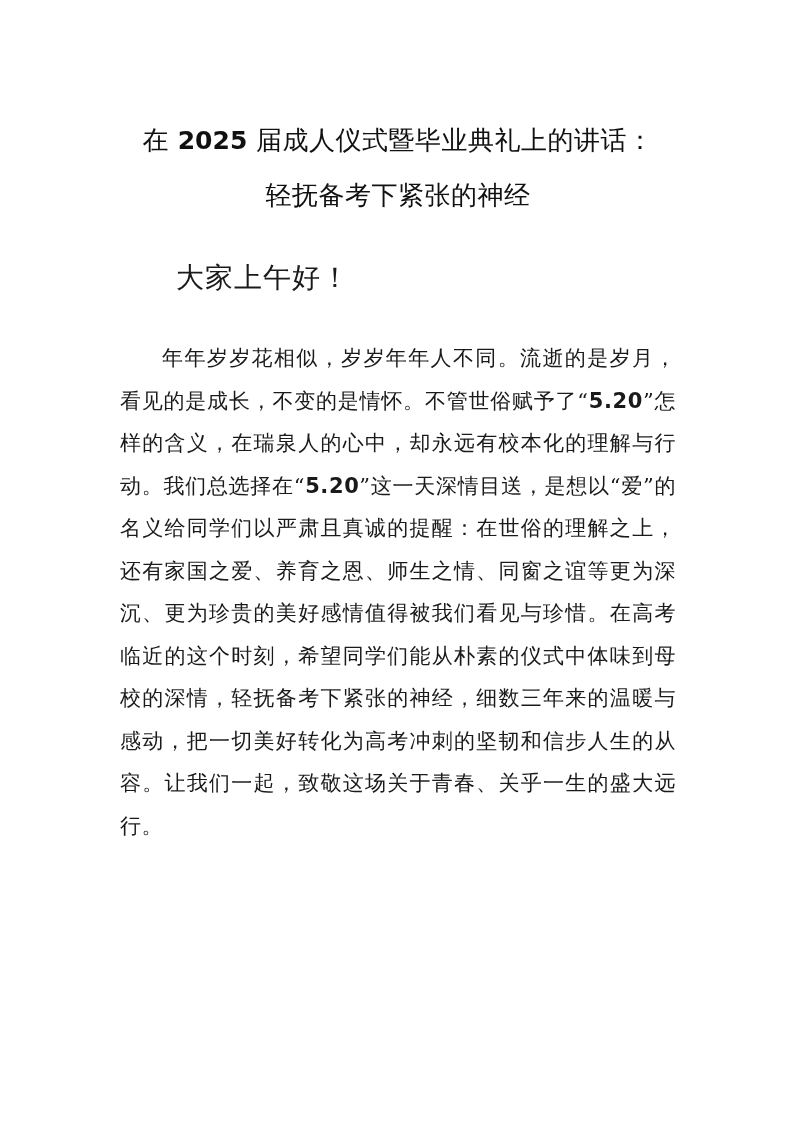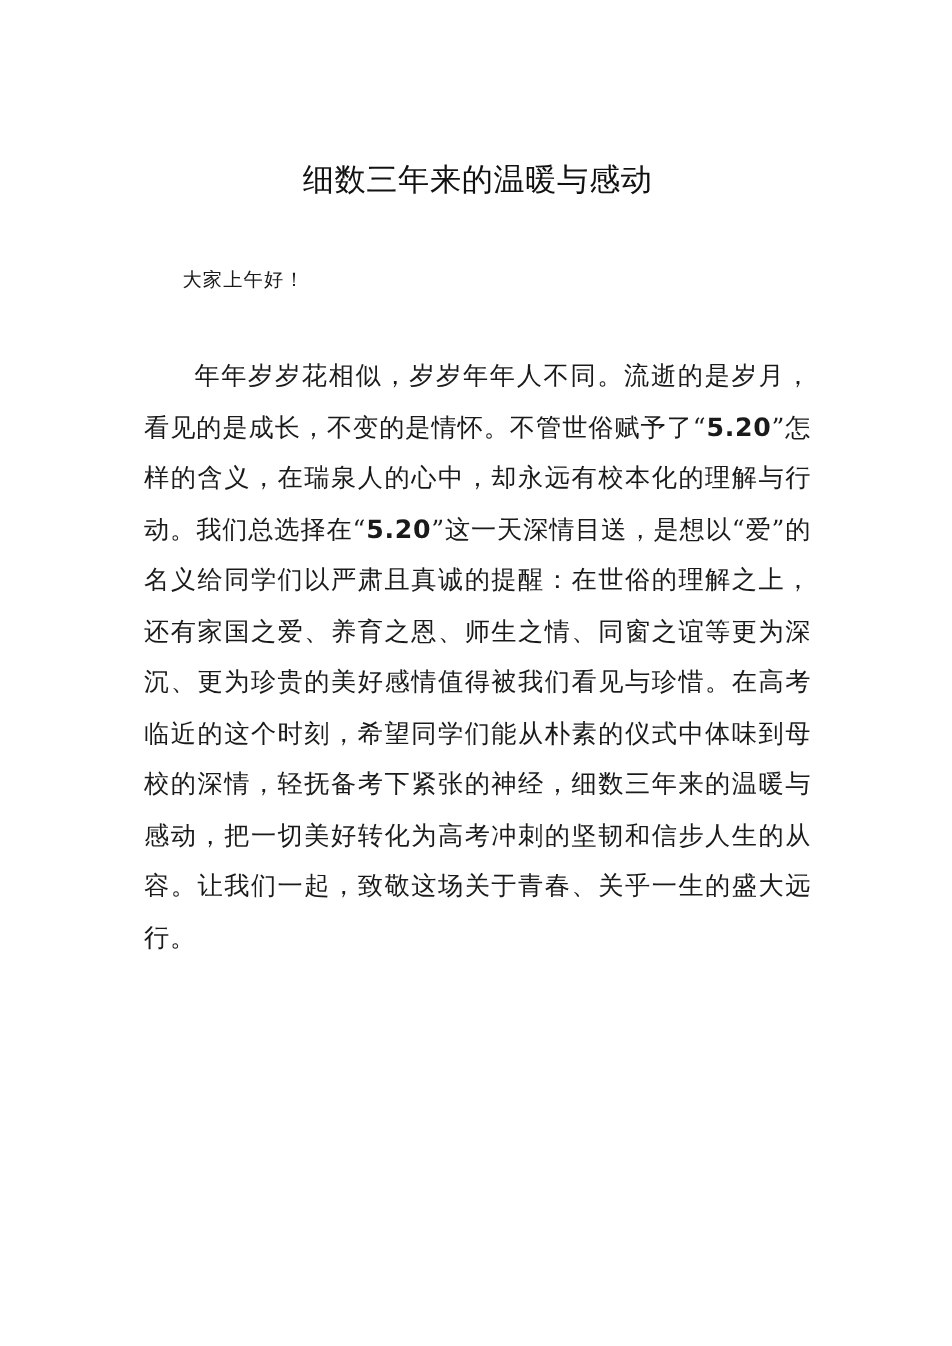--- a/index.html
+++ b/index.html
@@ -70,21 +70,21 @@
   .salutation {
     margin-top: 48px;
     font-size: 20px;
     line-height: 34px;
     letter-spacing: 1px;
   }
 
   
   .greeting {
     margin-top: 44px;
-    font-size: 16px;
+    font-size: 28px;
     line-height: 34px;
     letter-spacing: 1px;
     text-indent: 2em;
   }
 
   
   .body-paragraph {
     margin-top: 42px;
     font-size: 21px;
     line-height: 42.5px;
@@ -101,21 +101,22 @@
     font-size: 21px;
   }
 </style>
 </head>
 <body>
 
 <div class="page">
   <div class="content">
 
     <div class="title-block">
-      <div class="title-line title-line-2">细数三年来的温暖与感动</div>
+      <div class="title-line title-line-1"><span>在 </span><span class="bold-latin">2025</span><span> 届成人仪式暨毕业典礼上的讲话：</span></div>
+      <div class="title-line title-line-2">轻抚备考下紧张的神经</div>
     </div>
 
 
 
     <div class="greeting">大家上午好！</div>
 
     <div class="body-paragraph"><span>年年岁岁花相似，岁岁年年人不同。流逝的是岁月，看见的是成长，不变的是情怀。不管世俗赋予了“</span><span class="bold-latin">5.20</span><span>”怎样的含义，在瑞泉人的心中，却永远有校本化的理解与行动。我们总选择在“</span><span class="bold-latin">5.20</span><span>”这一天深情目送，是想以“爱”的名义给同学们以严肃且真诚的提醒：在世俗的理解之上，还有家国之爱、养育之恩、师生之情、同窗之谊等更为深沉、更为珍贵的美好感情值得被我们看见与珍惜。在高考临近的这个时刻，希望同学们能从朴素的仪式中体味到母校的深情，轻抚备考下紧张的神经，细数三年来的温暖与感动，把一切美好转化为高考冲刺的坚韧和信步人生的从容。让我们一起，致敬这场关于青春、关乎一生的盛大远行。</span></div>
 
   </div>
 </div>

